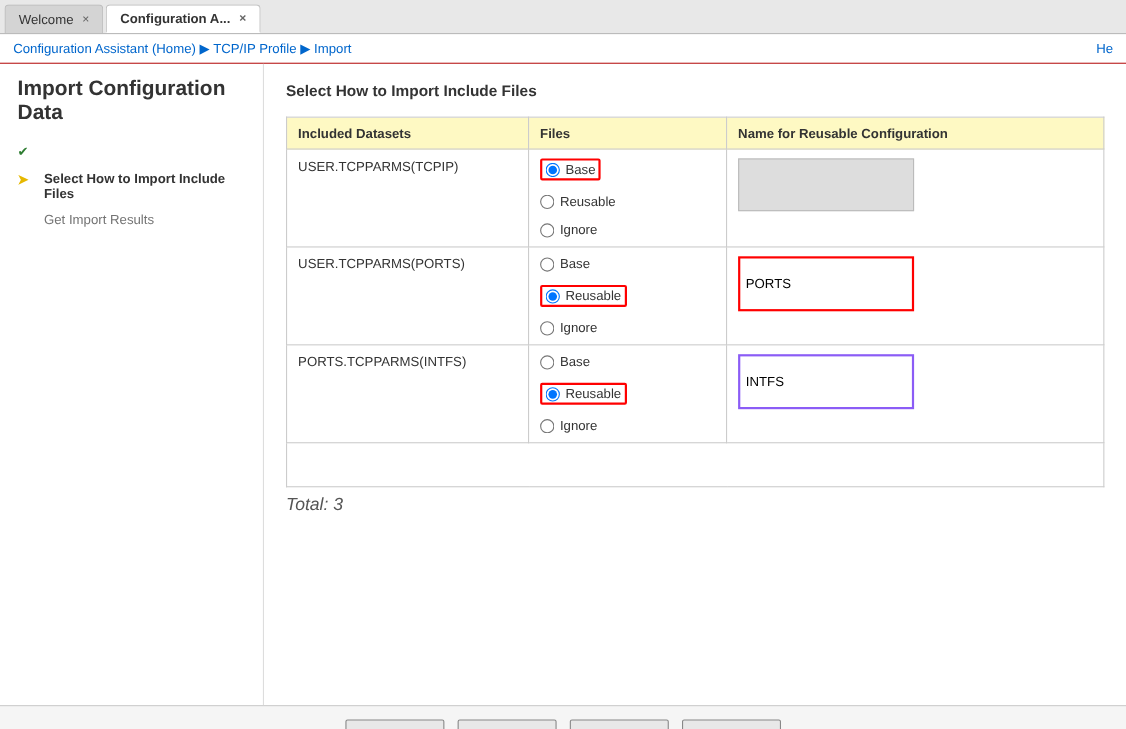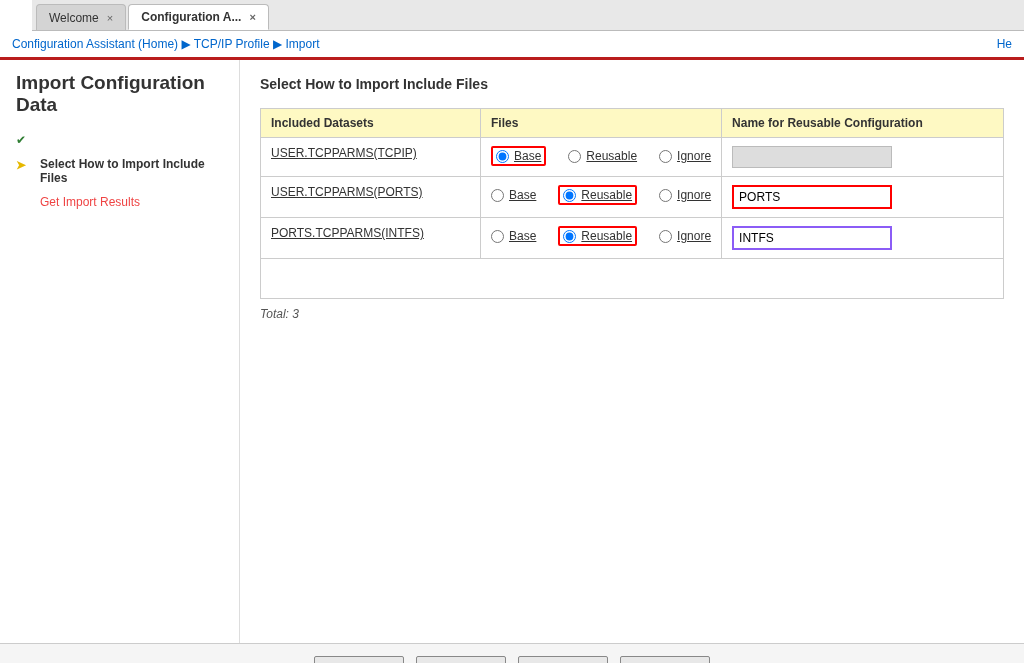--- a/index.html
+++ b/index.html
@@ -5,21 +5,20 @@
     * { box-sizing: border-box; margin: 0; padding: 0; }
     body { font-family: Arial, Helvetica, sans-serif; font-size: 13px; background: #fff; color: #333; }
 
     
     .tab-bar {
       display: flex;
       background: #e8e8e8;
       border-bottom: 1px solid #bbb;
       padding-top: 4px;
       padding-left: 4px;
-      margin-left: 32px;
     }
     .tab {
       display: flex;
       align-items: center;
       padding: 5px 12px;
       margin-right: 2px;
       background: #d4d4d4;
       border: 1px solid #bbb;
       border-bottom: none;
       border-radius: 4px 4px 0 0;
@@ -38,21 +37,21 @@
       font-size: 11px;
       color: #666;
       cursor: pointer;
     }
 
     
     .breadcrumb {
       padding: 6px 12px;
       font-size: 12px;
       color: #0066cc;
-      border-bottom: 3px solid #b91c1c;
+      border-bottom: 1px solid #b91c1c;
       display: flex;
       align-items: center;
       justify-content: space-between;
     }
     .breadcrumb a { color: #0066cc; text-decoration: none; }
 
     
     .main-layout {
       display: flex;
       height: calc(663px - 80px);
@@ -78,21 +77,21 @@
     }
     .sidebar-item .icon {
       width: 18px;
       margin-right: 6px;
       flex-shrink: 0;
       margin-top: 1px;
     }
     .sidebar-item.completed .icon { color: #2e7d32; }
     .sidebar-item.current .icon { color: #e6b800; }
     .sidebar-item.current { font-weight: bold; }
-    .sidebar-item.future { color: #ef4444; }
+    .sidebar-item.future { color: #737373; }
     .sidebar-item.future .icon { opacity: 0; }
 
     
     .content-area {
       flex: 1;
       padding: 16px 20px;
       overflow-y: auto;
     }
     .section-title {
       font-size: 14px;
@@ -111,60 +110,59 @@
       background: #fef9c3;
       border: 1px solid #ccc;
       padding: 7px 10px;
       text-align: left;
       font-weight: bold;
     }
     .import-table td {
       border: 1px solid #ccc;
       padding: 8px 10px;
       vertical-align: top;
-      text-decoration: underline;
     }
     .import-table .dataset-col { width: 220px; }
     .import-table .type-col { width: 180px; }
     .import-table .name-col { }
 
-    .radio-group { display: flex; flex-direction: row; gap: 22px; }
+    .radio-group { display: flex; flex-direction: column; gap: 12px; }
     .radio-item { display: flex; align-items: center; gap: 5px; cursor: pointer; }
     .radio-item input[type="radio"] { cursor: pointer; }
 
     .radio-highlighted {
       border: 2px solid red;
       border-radius: 2px;
       padding: 1px 3px;
       display: inline-flex;
       align-items: center;
       gap: 5px;
     }
 
     .text-input {
       width: 160px;
-      padding: 3px 5px;
+      padding: 16px 5px;
       font-size: 12px;
       border: 1px solid #999;
     }
     .text-input.disabled {
       background: #ddd;
       border: 1px solid #bbb;
       color: #999;
     }
     .text-input.highlighted {
       border: 2px solid red;
     }
     .text-input.focused {
       border: 2px solid #8b5cf6;
     }
 
     .total-label {
       margin-top: 8px;
-      font-size: 12px;
+      font-size: 16px;
       color: #555;
       font-style: italic;
     }
 
     
     .button-bar {
       display: flex;
       justify-content: center;
       align-items: center;
       gap: 12px;

